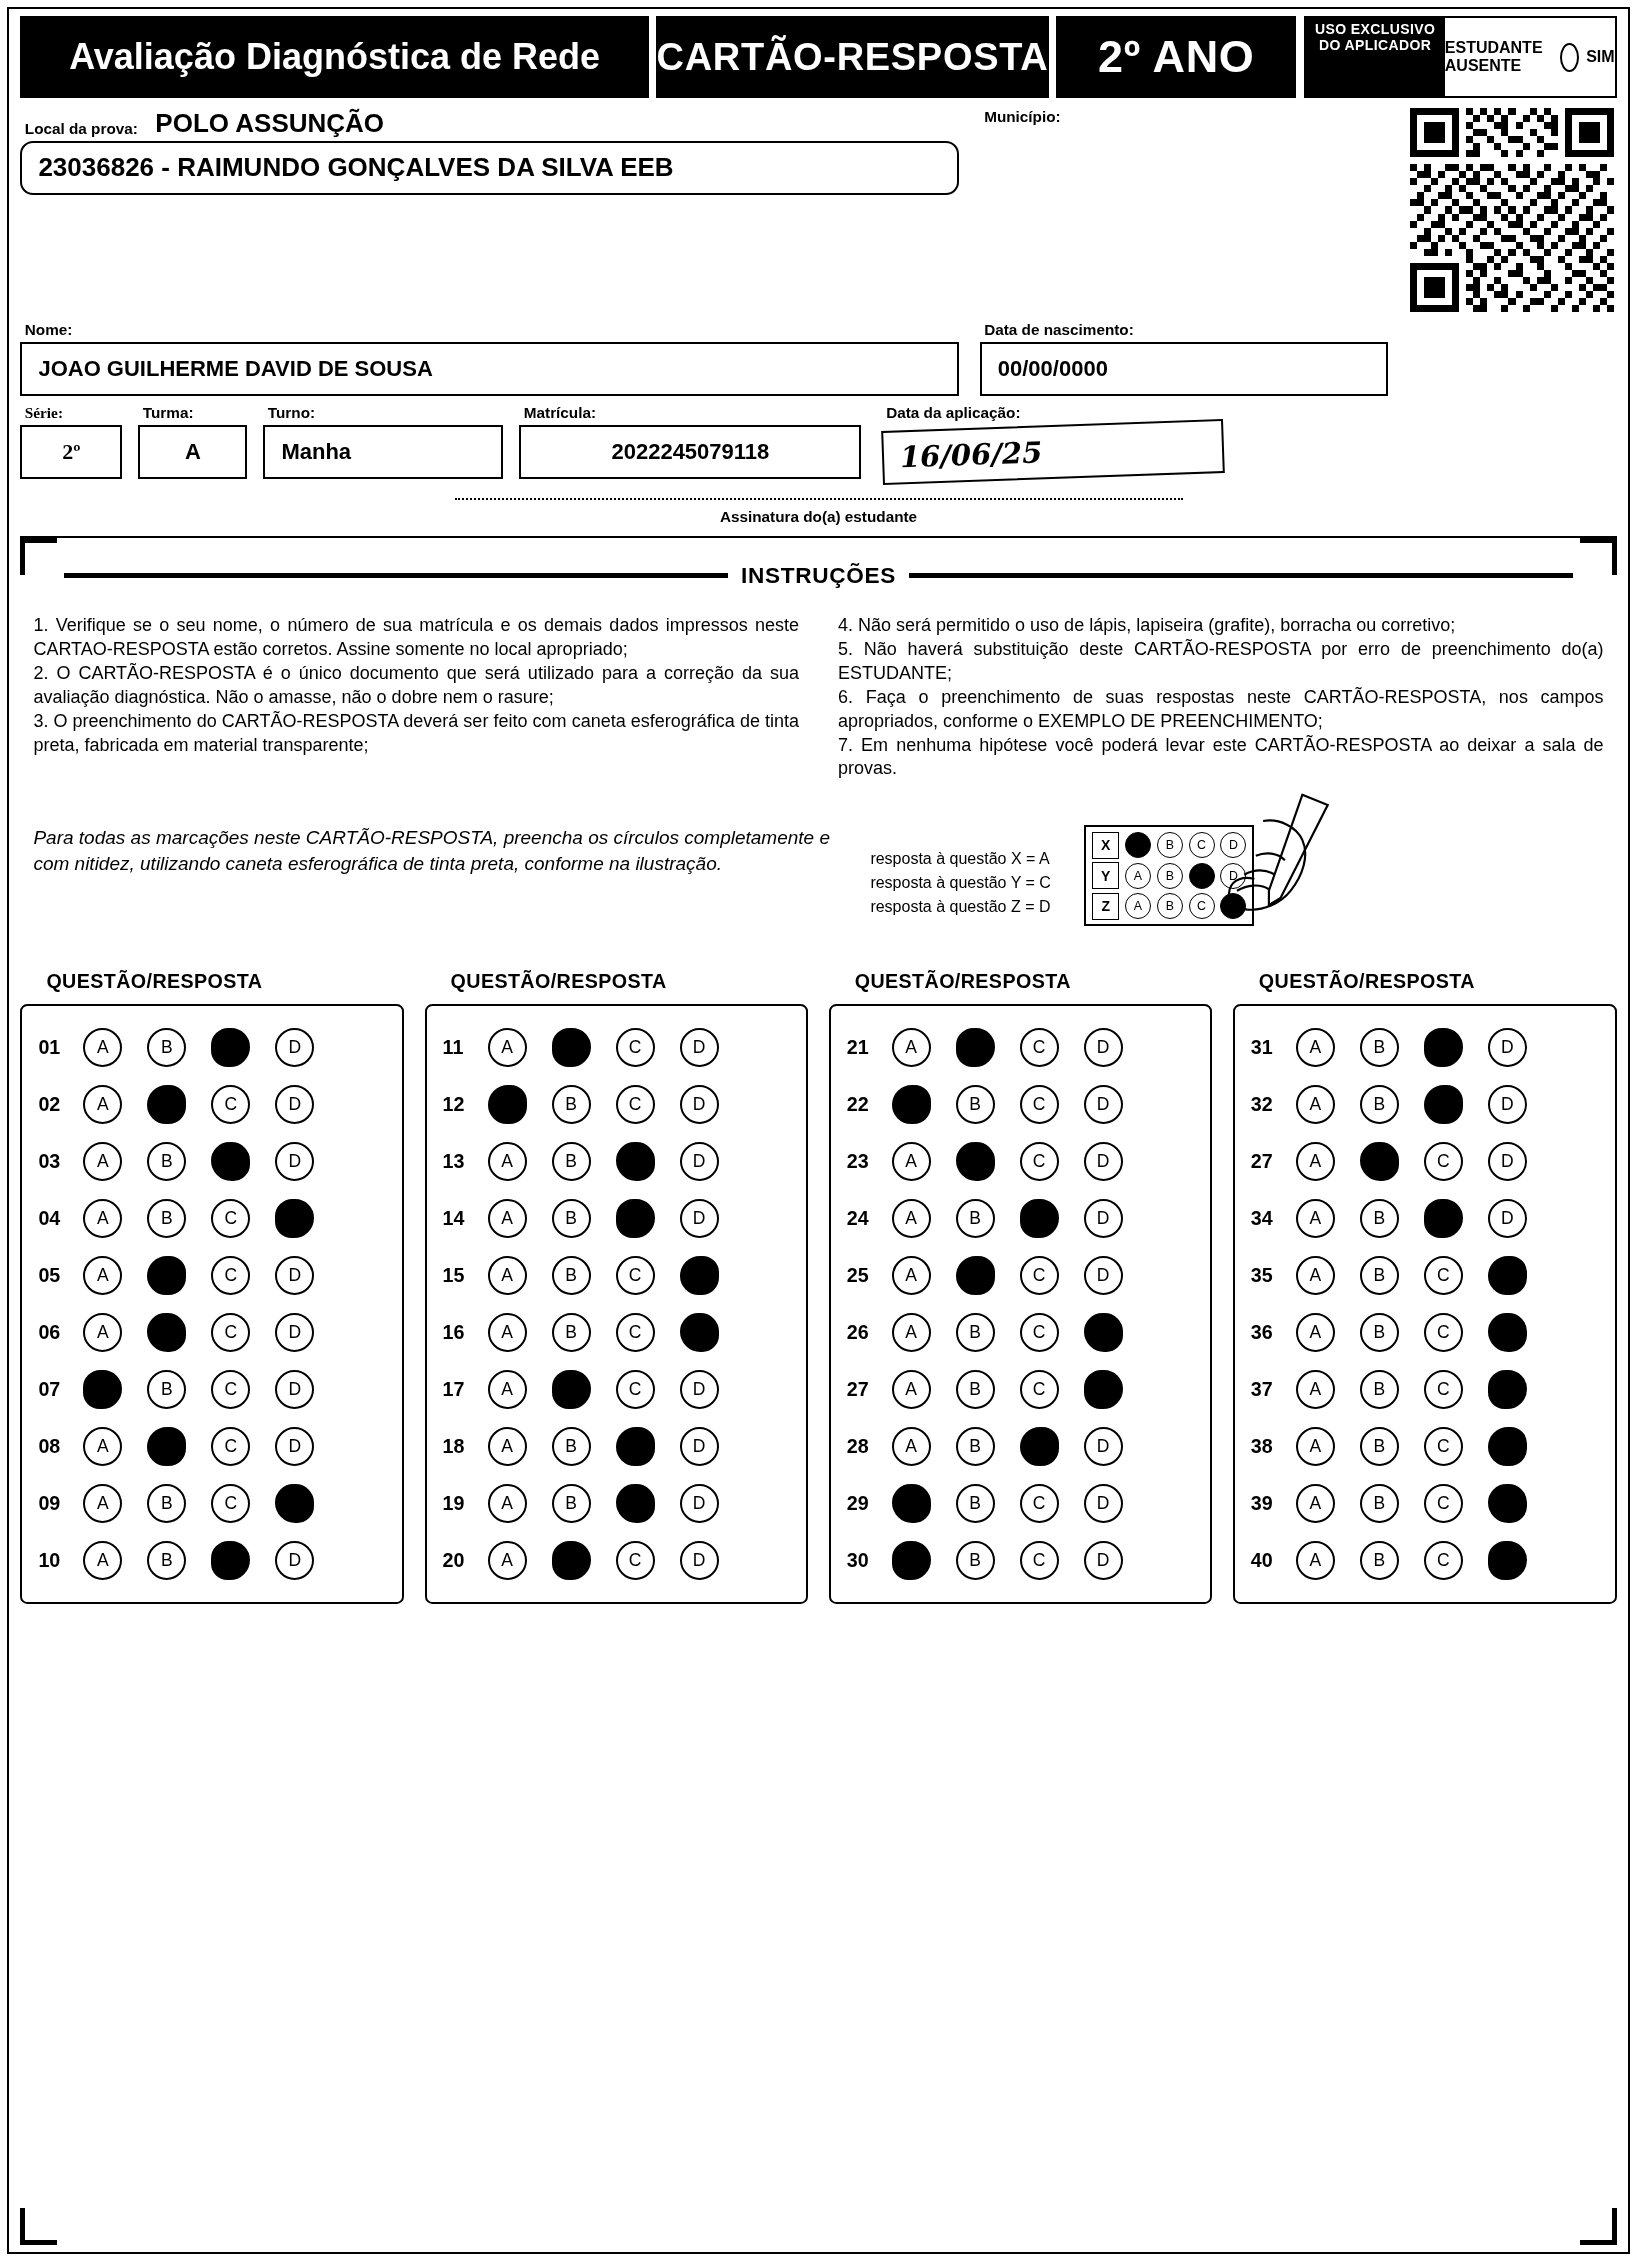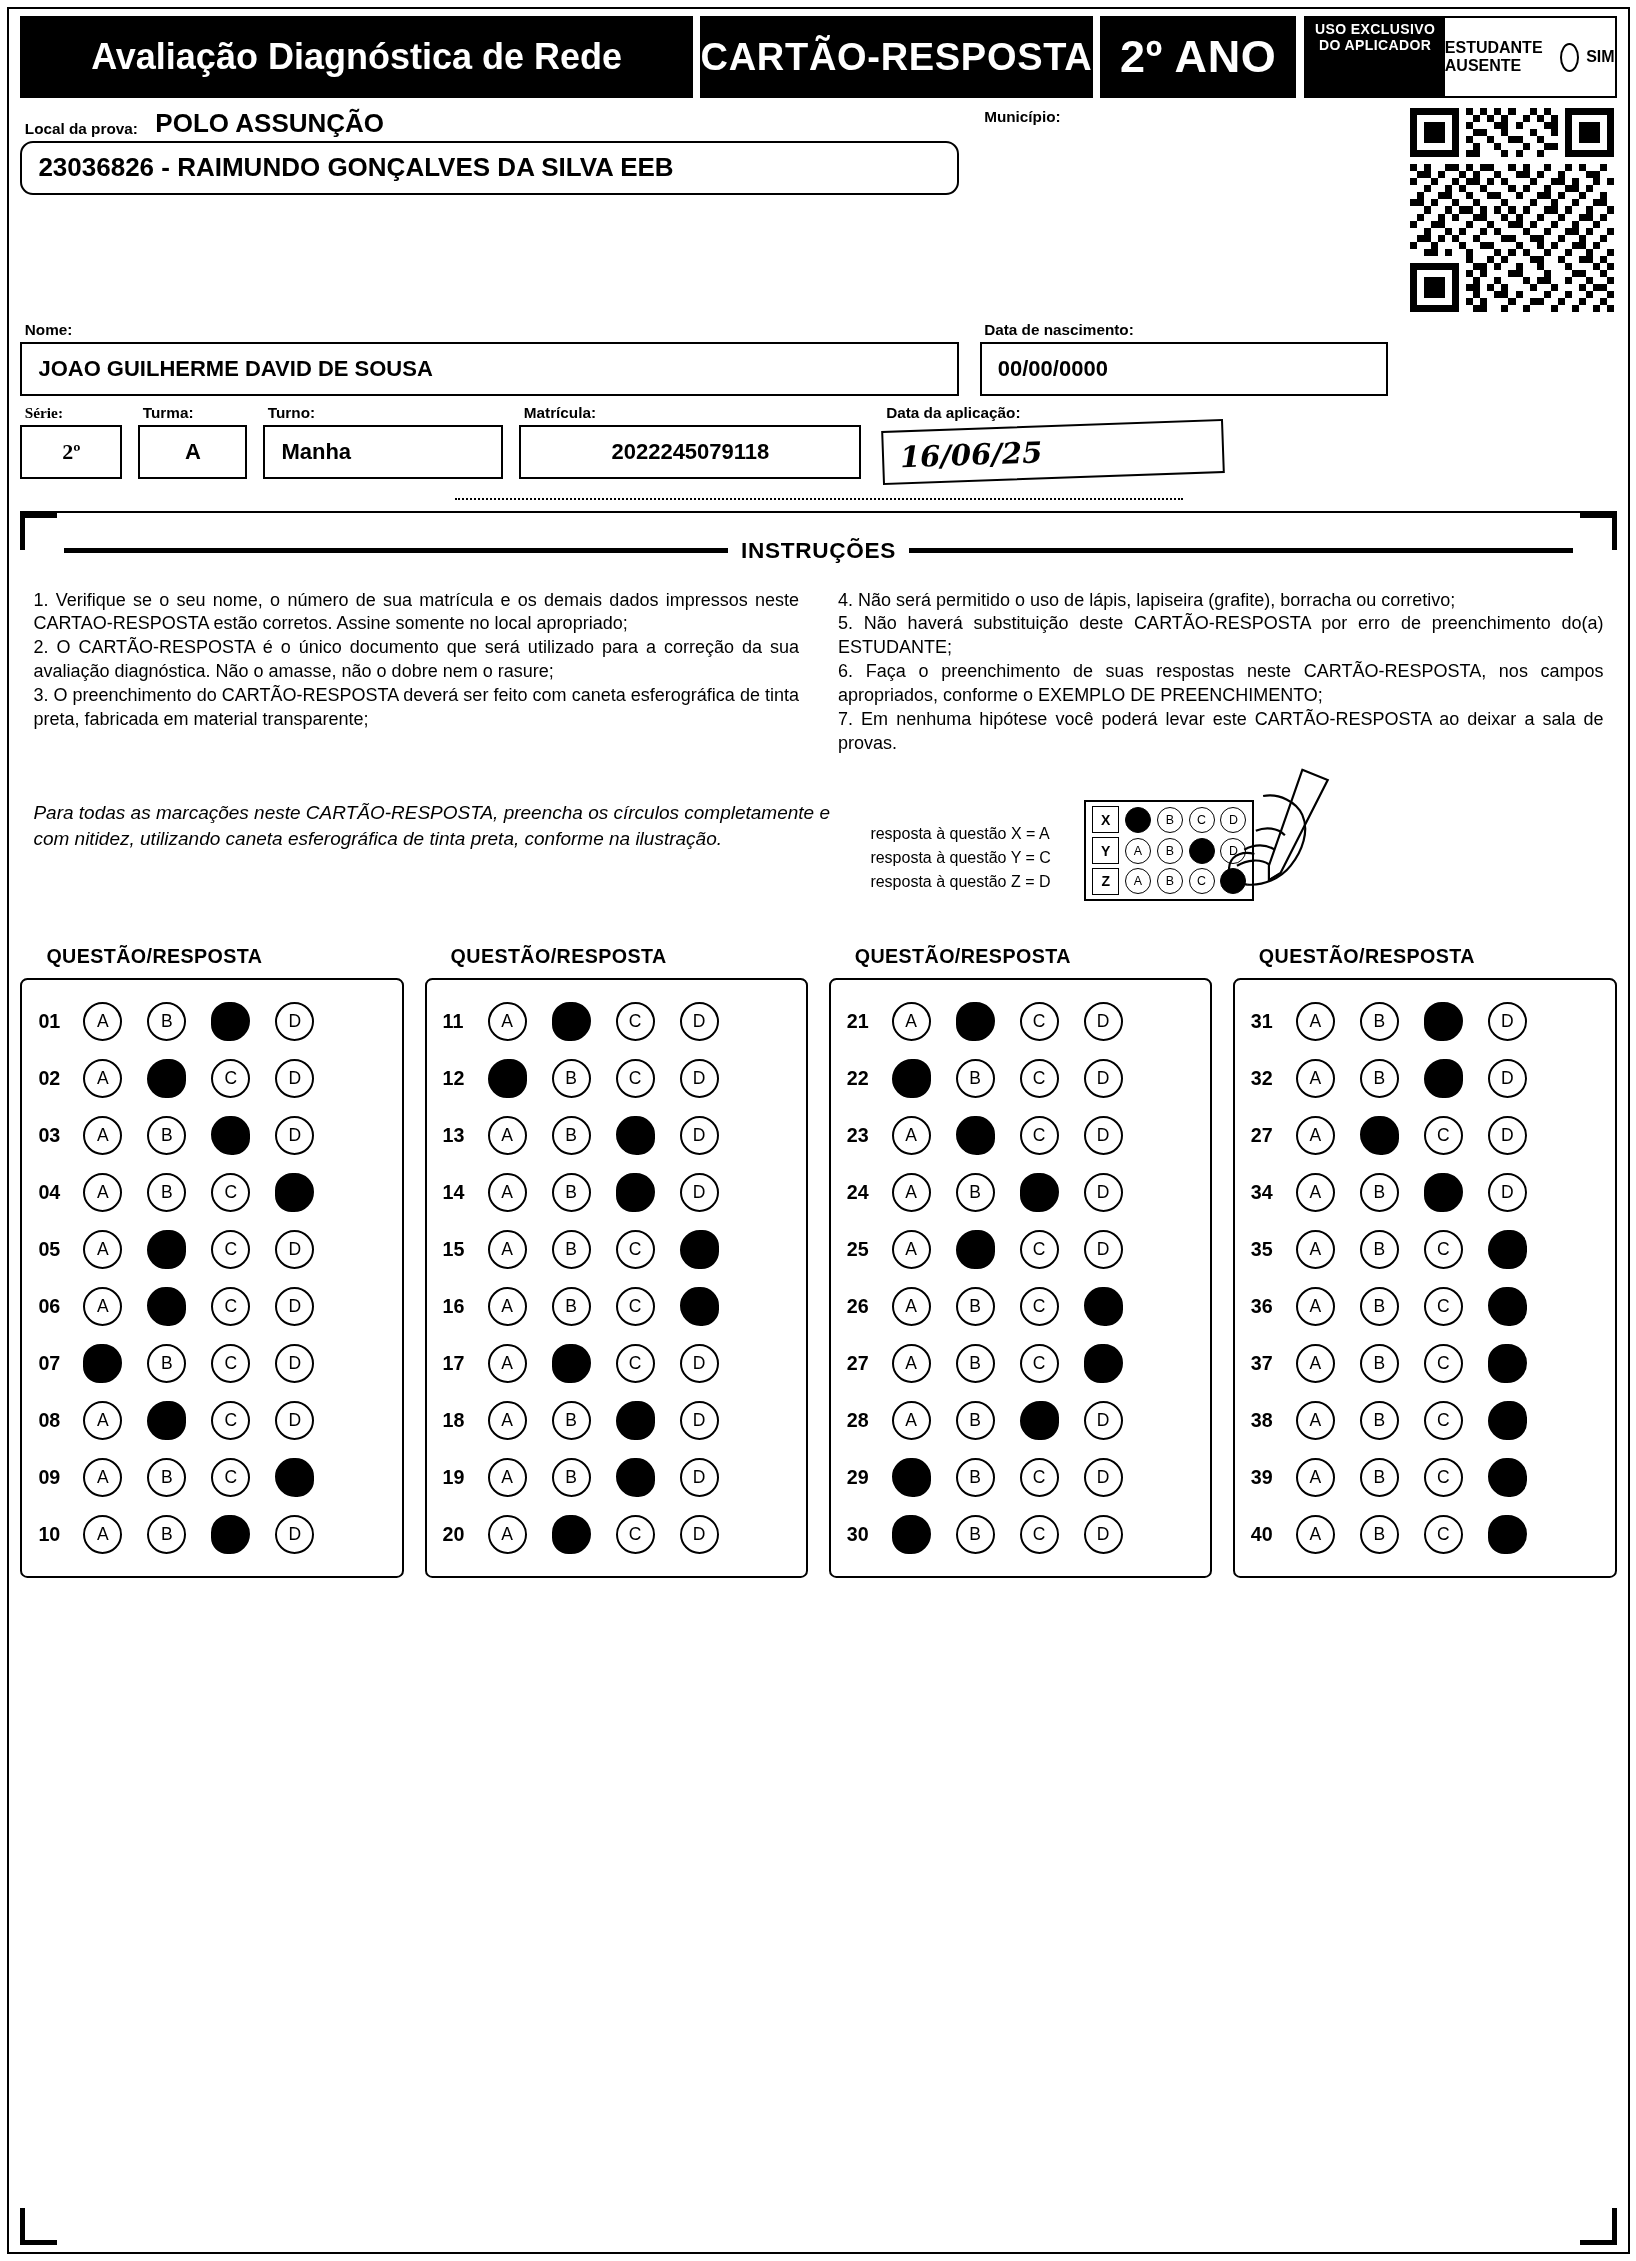--- a/index.html
+++ b/index.html
@@ -32,21 +32,21 @@
     gap:7.3px;
   }
   .hdr-black{
     background:#000;color:#fff;
     display:flex;align-items:center;justify-content:center;
     font-weight:bold;
     letter-spacing:0.7px;
   }
   .hdr-title{width:393px;font-size:38px;}
   .hdr-mid{flex:1;font-size:36px;letter-spacing:0;}
-  .hdr-year{width:196px;font-size:45px;text-align:center;}
+  .hdr-year{width:240px;font-size:45px;text-align:center;}
   .hdr-applicator{
     width:313px;
     border:2.2px solid #000;
     box-sizing:border-box;
     display:flex;
   }
   .app-top{
     background:#000;color:#fff;
     font-size:14px;font-weight:bold;
     text-align:center;
@@ -535,20 +535,21 @@
           </div>
         </div>
         <div class="colR fw-data-apl">
           <div class="lbl">Data da aplicação:</div>
           <div class="field handwrite">16/06/25</div>
         </div>
       </div>
 
       <div class="sigwrap">
         <div class="sigline"></div>
+        <div class="sigtext">Assinatura do(a) estudante</div>
       </div>
     </div>
 
     <div class="instr-frame">
       <div class="corner tl"></div>
       <div class="corner tr"></div>
 
       <div class="instr-title-row">
         <div class="instr-rule"></div>
         <div class="instr-title">INSTRUÇÕES</div>

